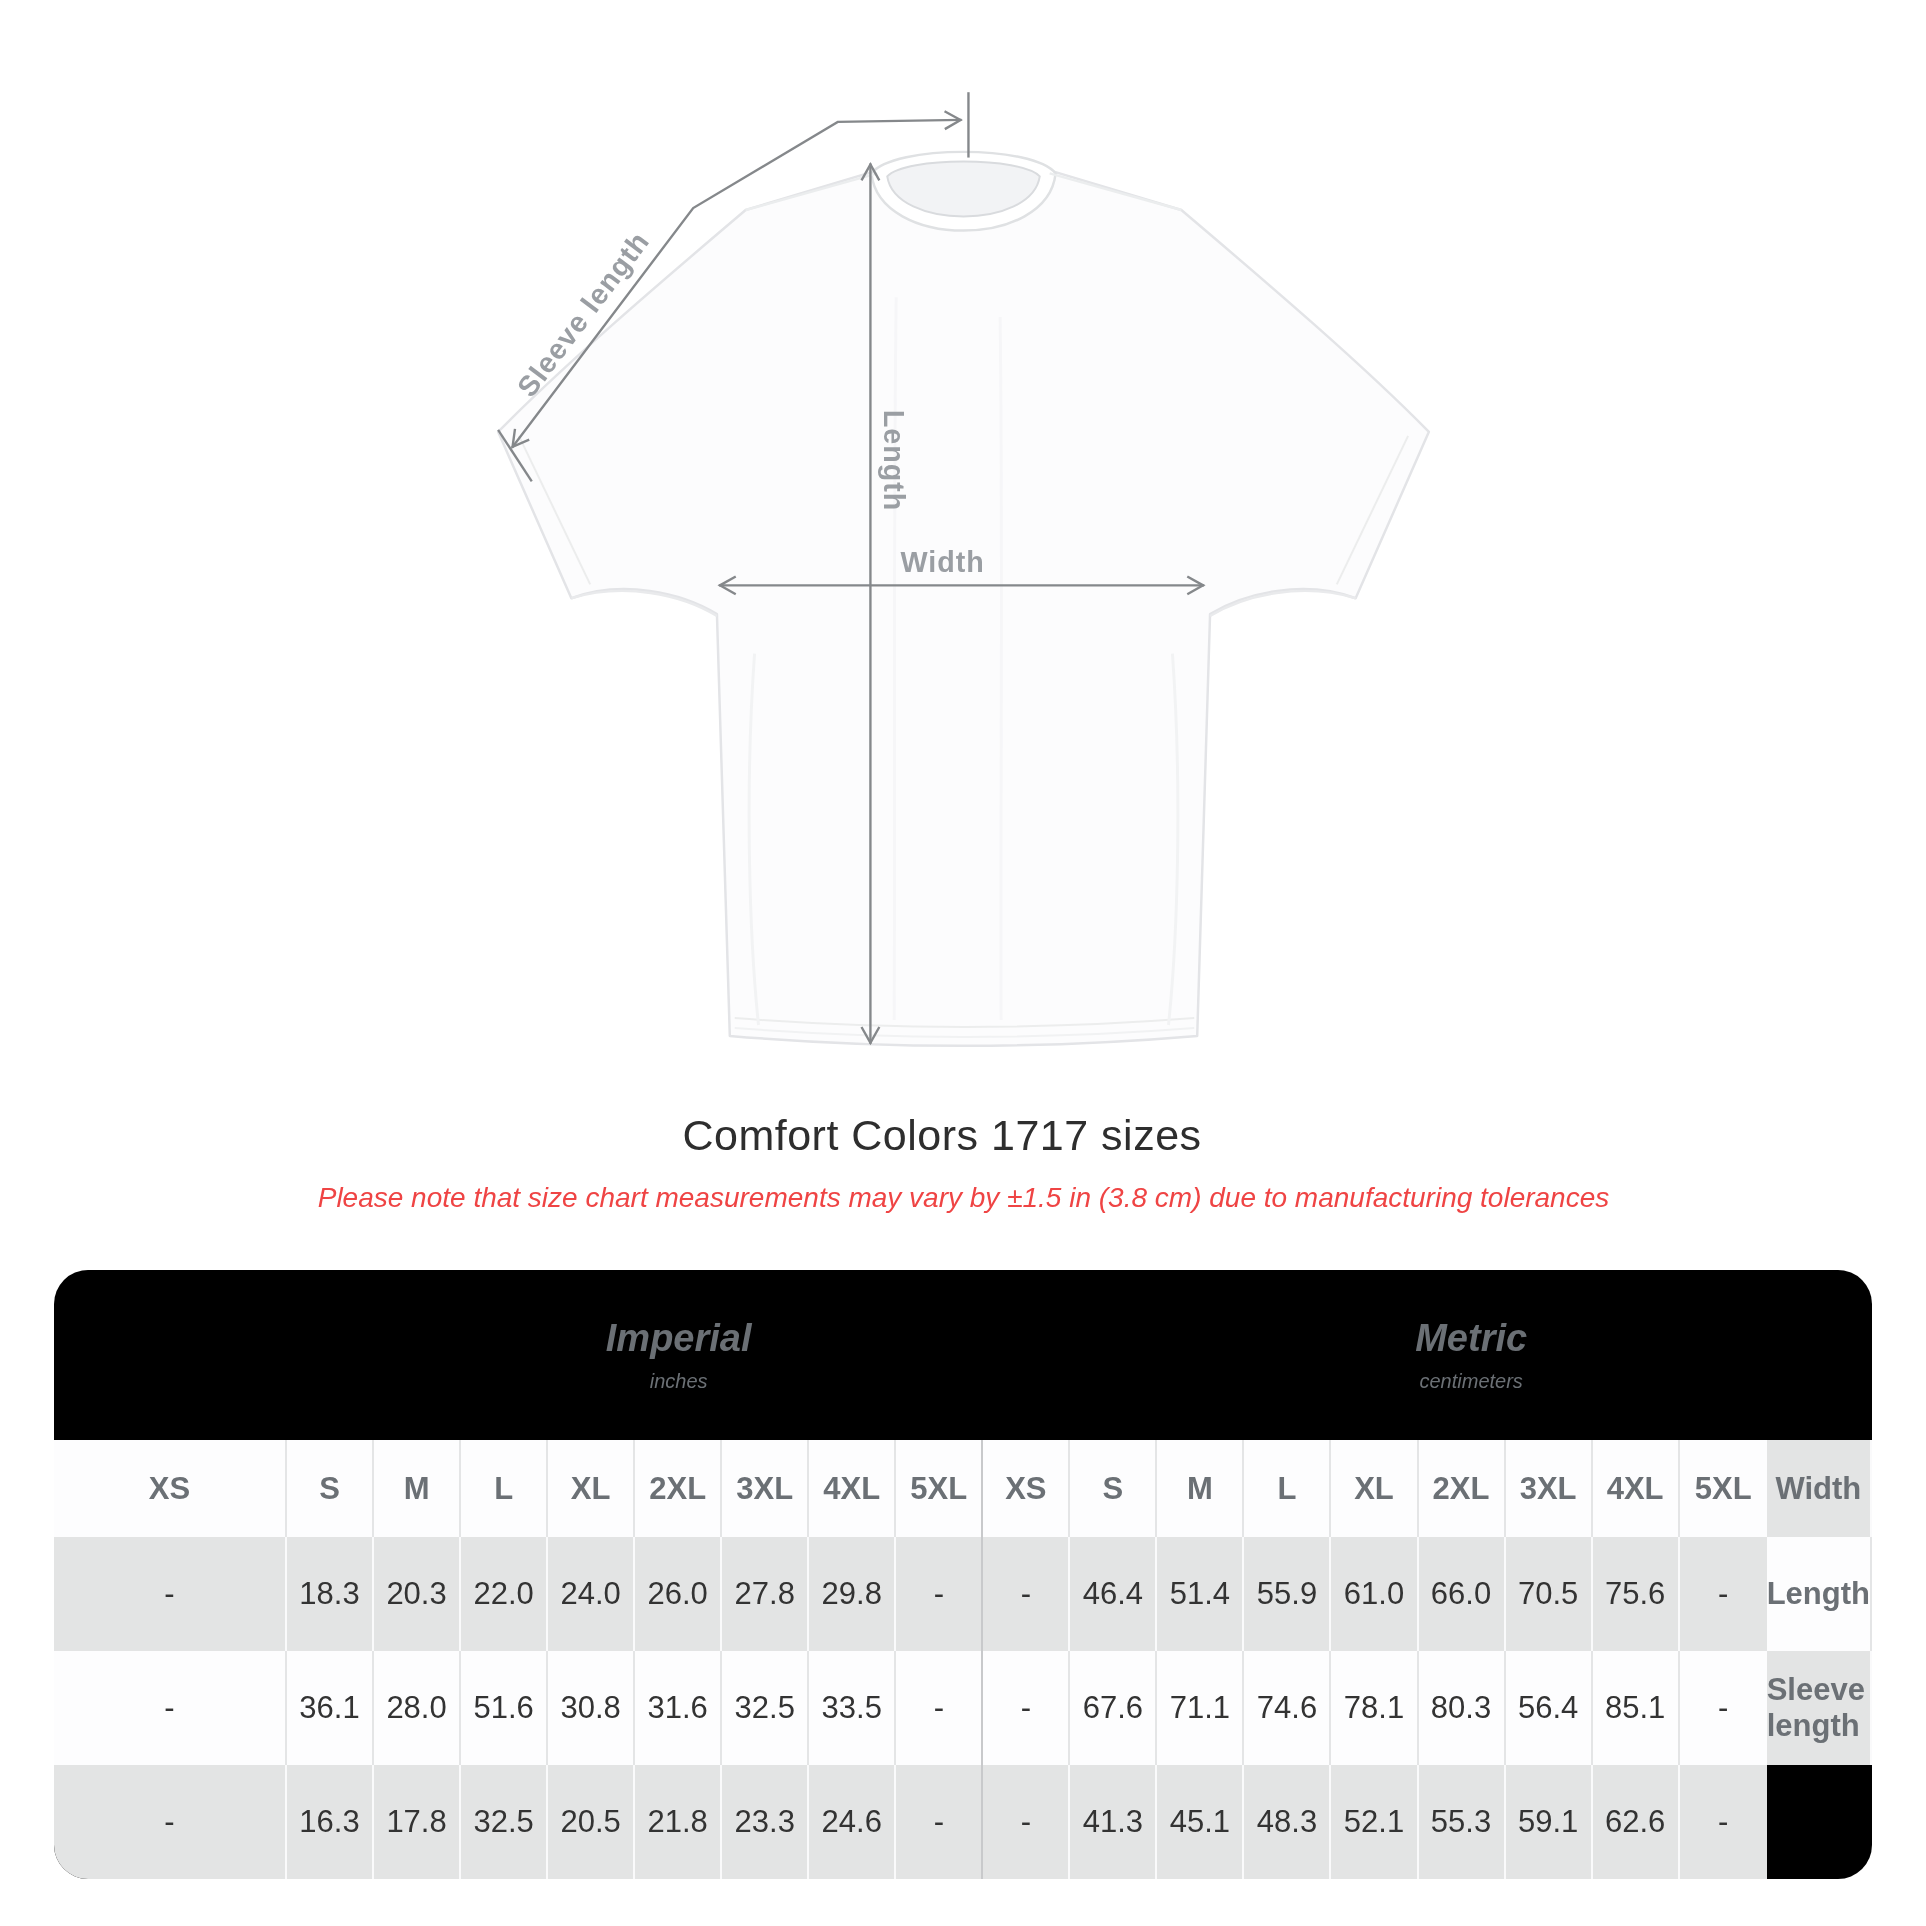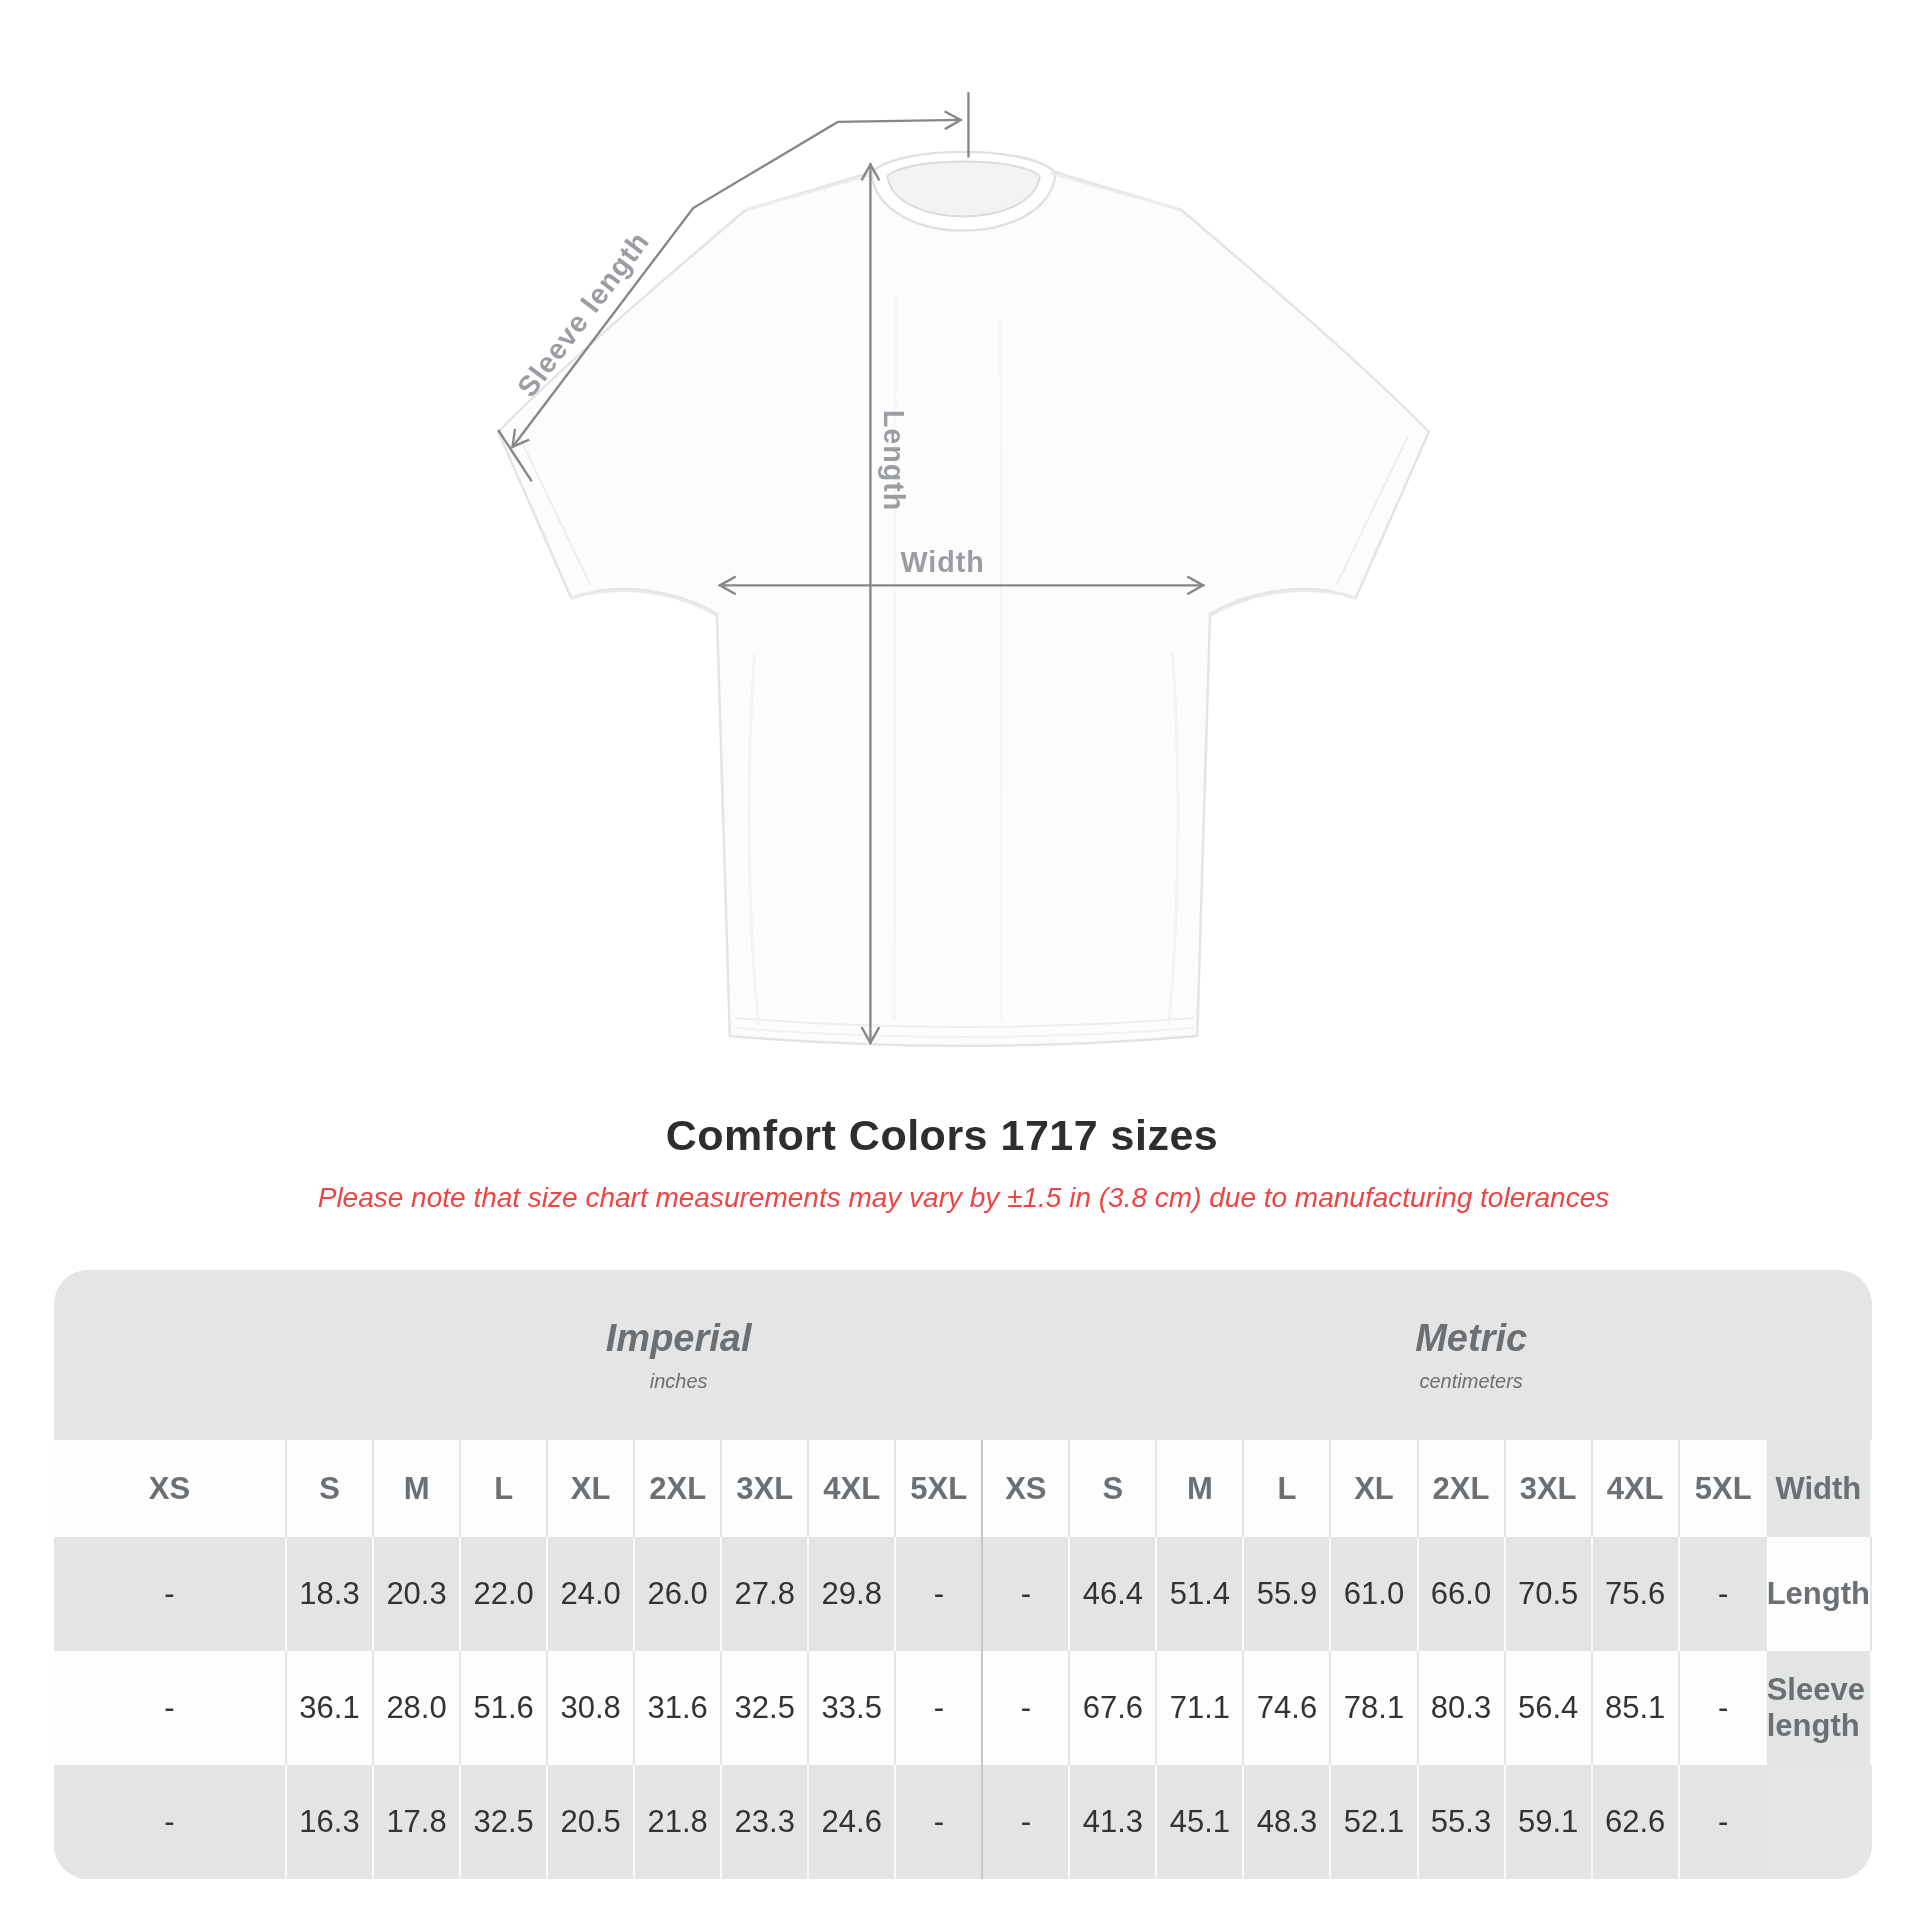--- a/index.html
+++ b/index.html
@@ -5,27 +5,27 @@
   html,body{margin:0;padding:0;background:#ffffff;}
   body{width:1927px;height:1927px;position:relative;font-family:"Liberation Sans",sans-serif;overflow:hidden;}
 
   
   #diagram-wrap{position:absolute;left:0;top:0;width:1927px;height:1139px;}
   #diagram-wrap svg{display:block;}
   .ann-label{font-family:"Liberation Sans",sans-serif;font-weight:bold;font-size:29px;fill:#9a9ea3;letter-spacing:1px;}
 
   
   .chart-title{position:absolute;left:0;top:1111px;width:1884px;text-align:center;
-    font-size:43px;font-weight:bold;color:#2e2e2e;letter-spacing:0.5px;}
+    font-size:43px;font-weight:normal;color:#2e2e2e;letter-spacing:0.5px;}
   .chart-note{position:absolute;left:0;top:1182px;width:1927px;text-align:center;
     font-size:28px;font-style:italic;color:#ef4444;}
 
   
   .size-table{position:absolute;left:54px;top:1270px;width:1818px;height:609px;
-    background:#e5e5e5;border-radius:34px;overflow:hidden;
+    background:#000000;border-radius:34px;overflow:hidden;
     display:grid;grid-template-columns:233px repeat(18,1fr);
     grid-template-rows:170px 97px 114px 114px 114px;}
   .cell{display:flex;align-items:center;justify-content:center;
     font-size:31px;color:#333333;box-sizing:border-box;}
   .cell.hdr{font-weight:bold;color:#6b7075;background:#fdfdfe;}
   .cell.lbl{font-weight:bold;color:#6b7075;}
   .cell.rw{background:#fdfdfe;}
   .cell.rg{background:#e3e4e4;}
   .cell.sep-w{border-right:2px solid #e4e5e6;}
   .cell.sep-g{border-right:2px solid #fafafb;}

